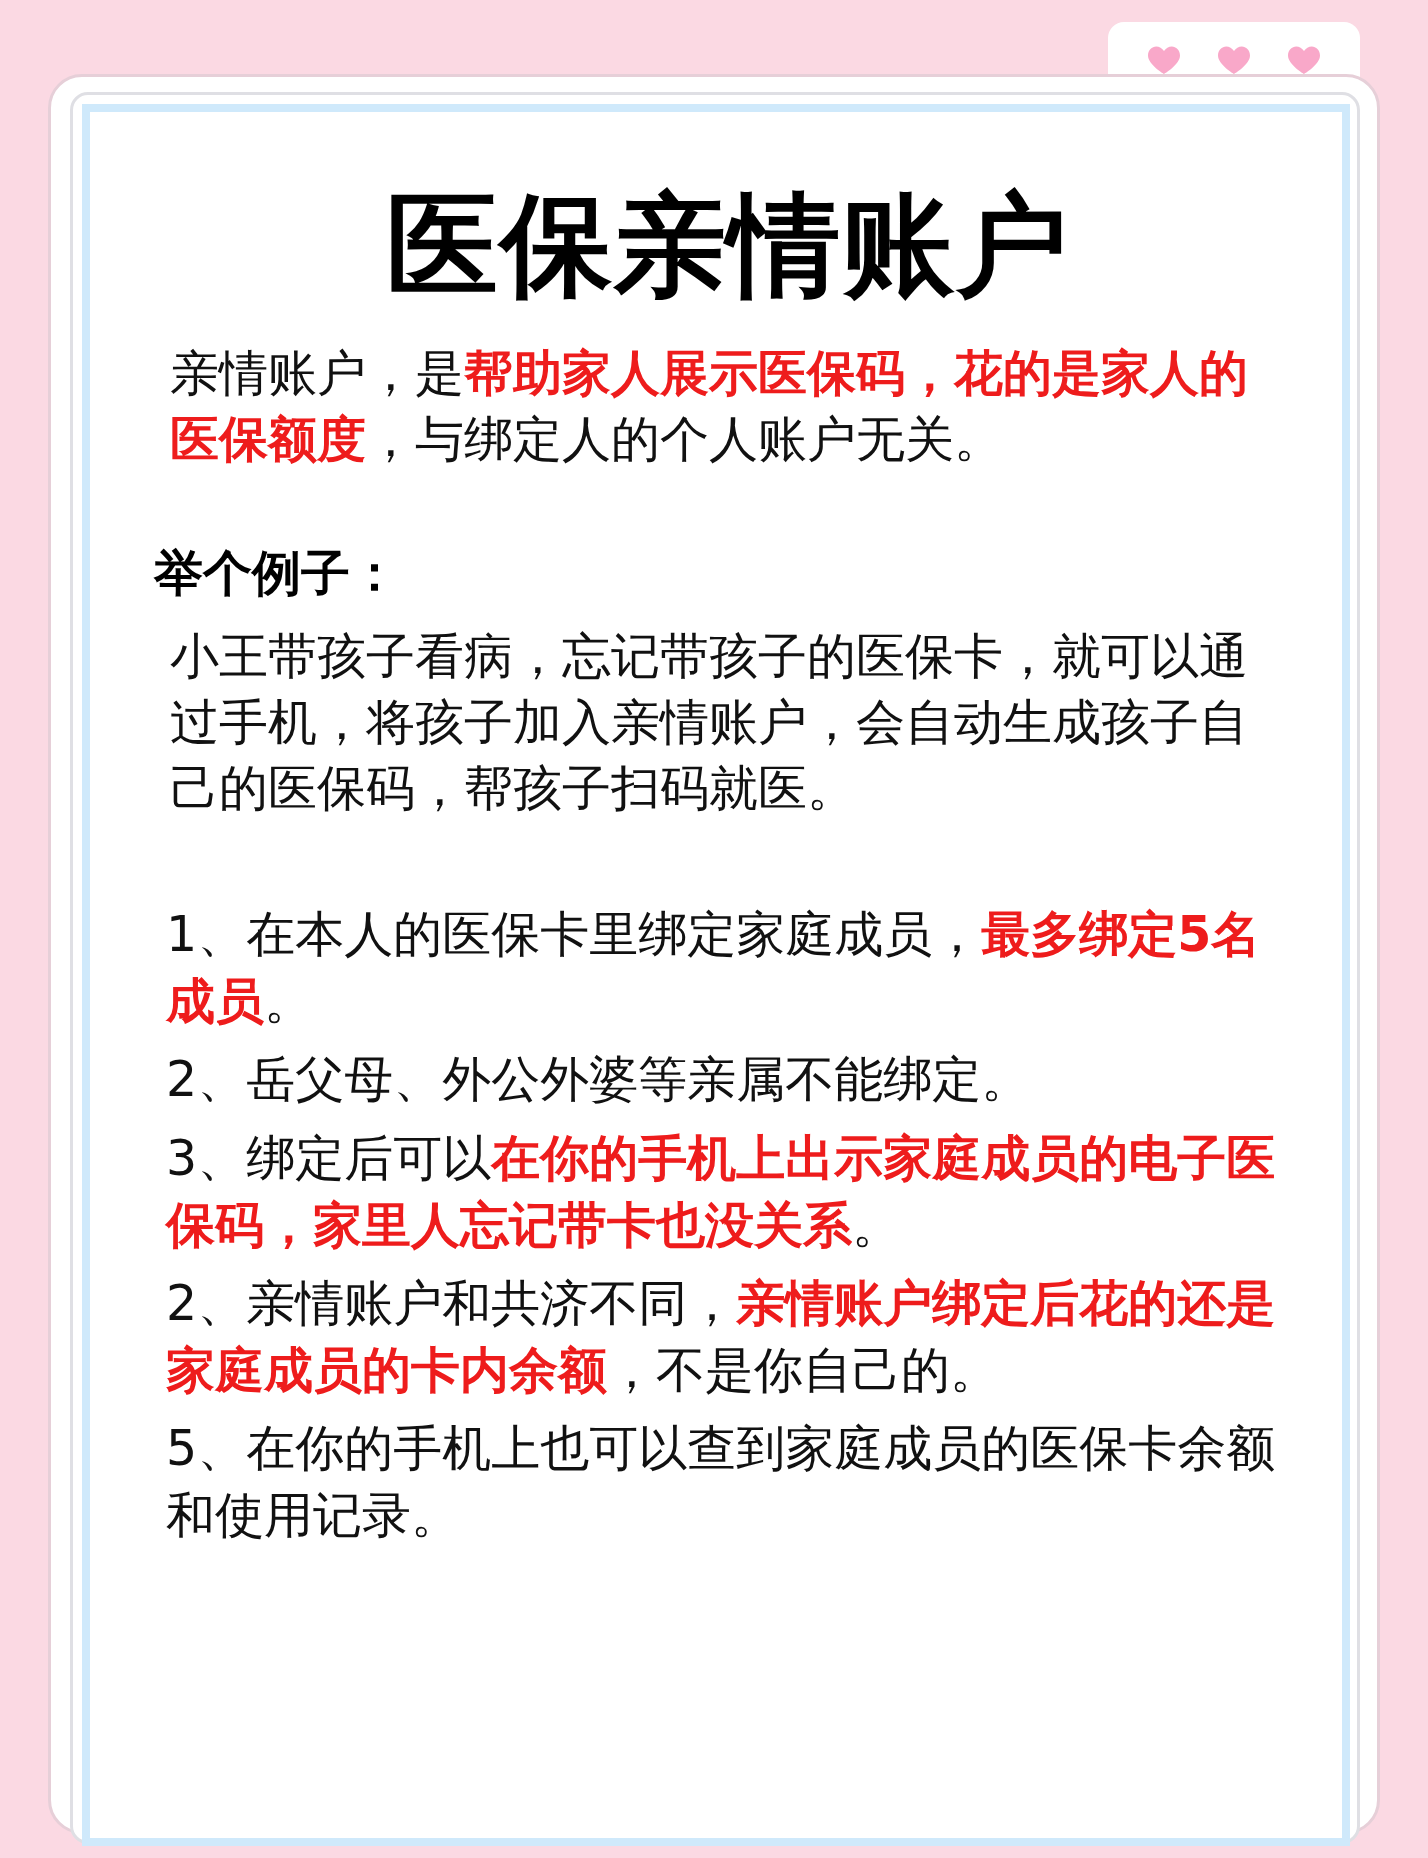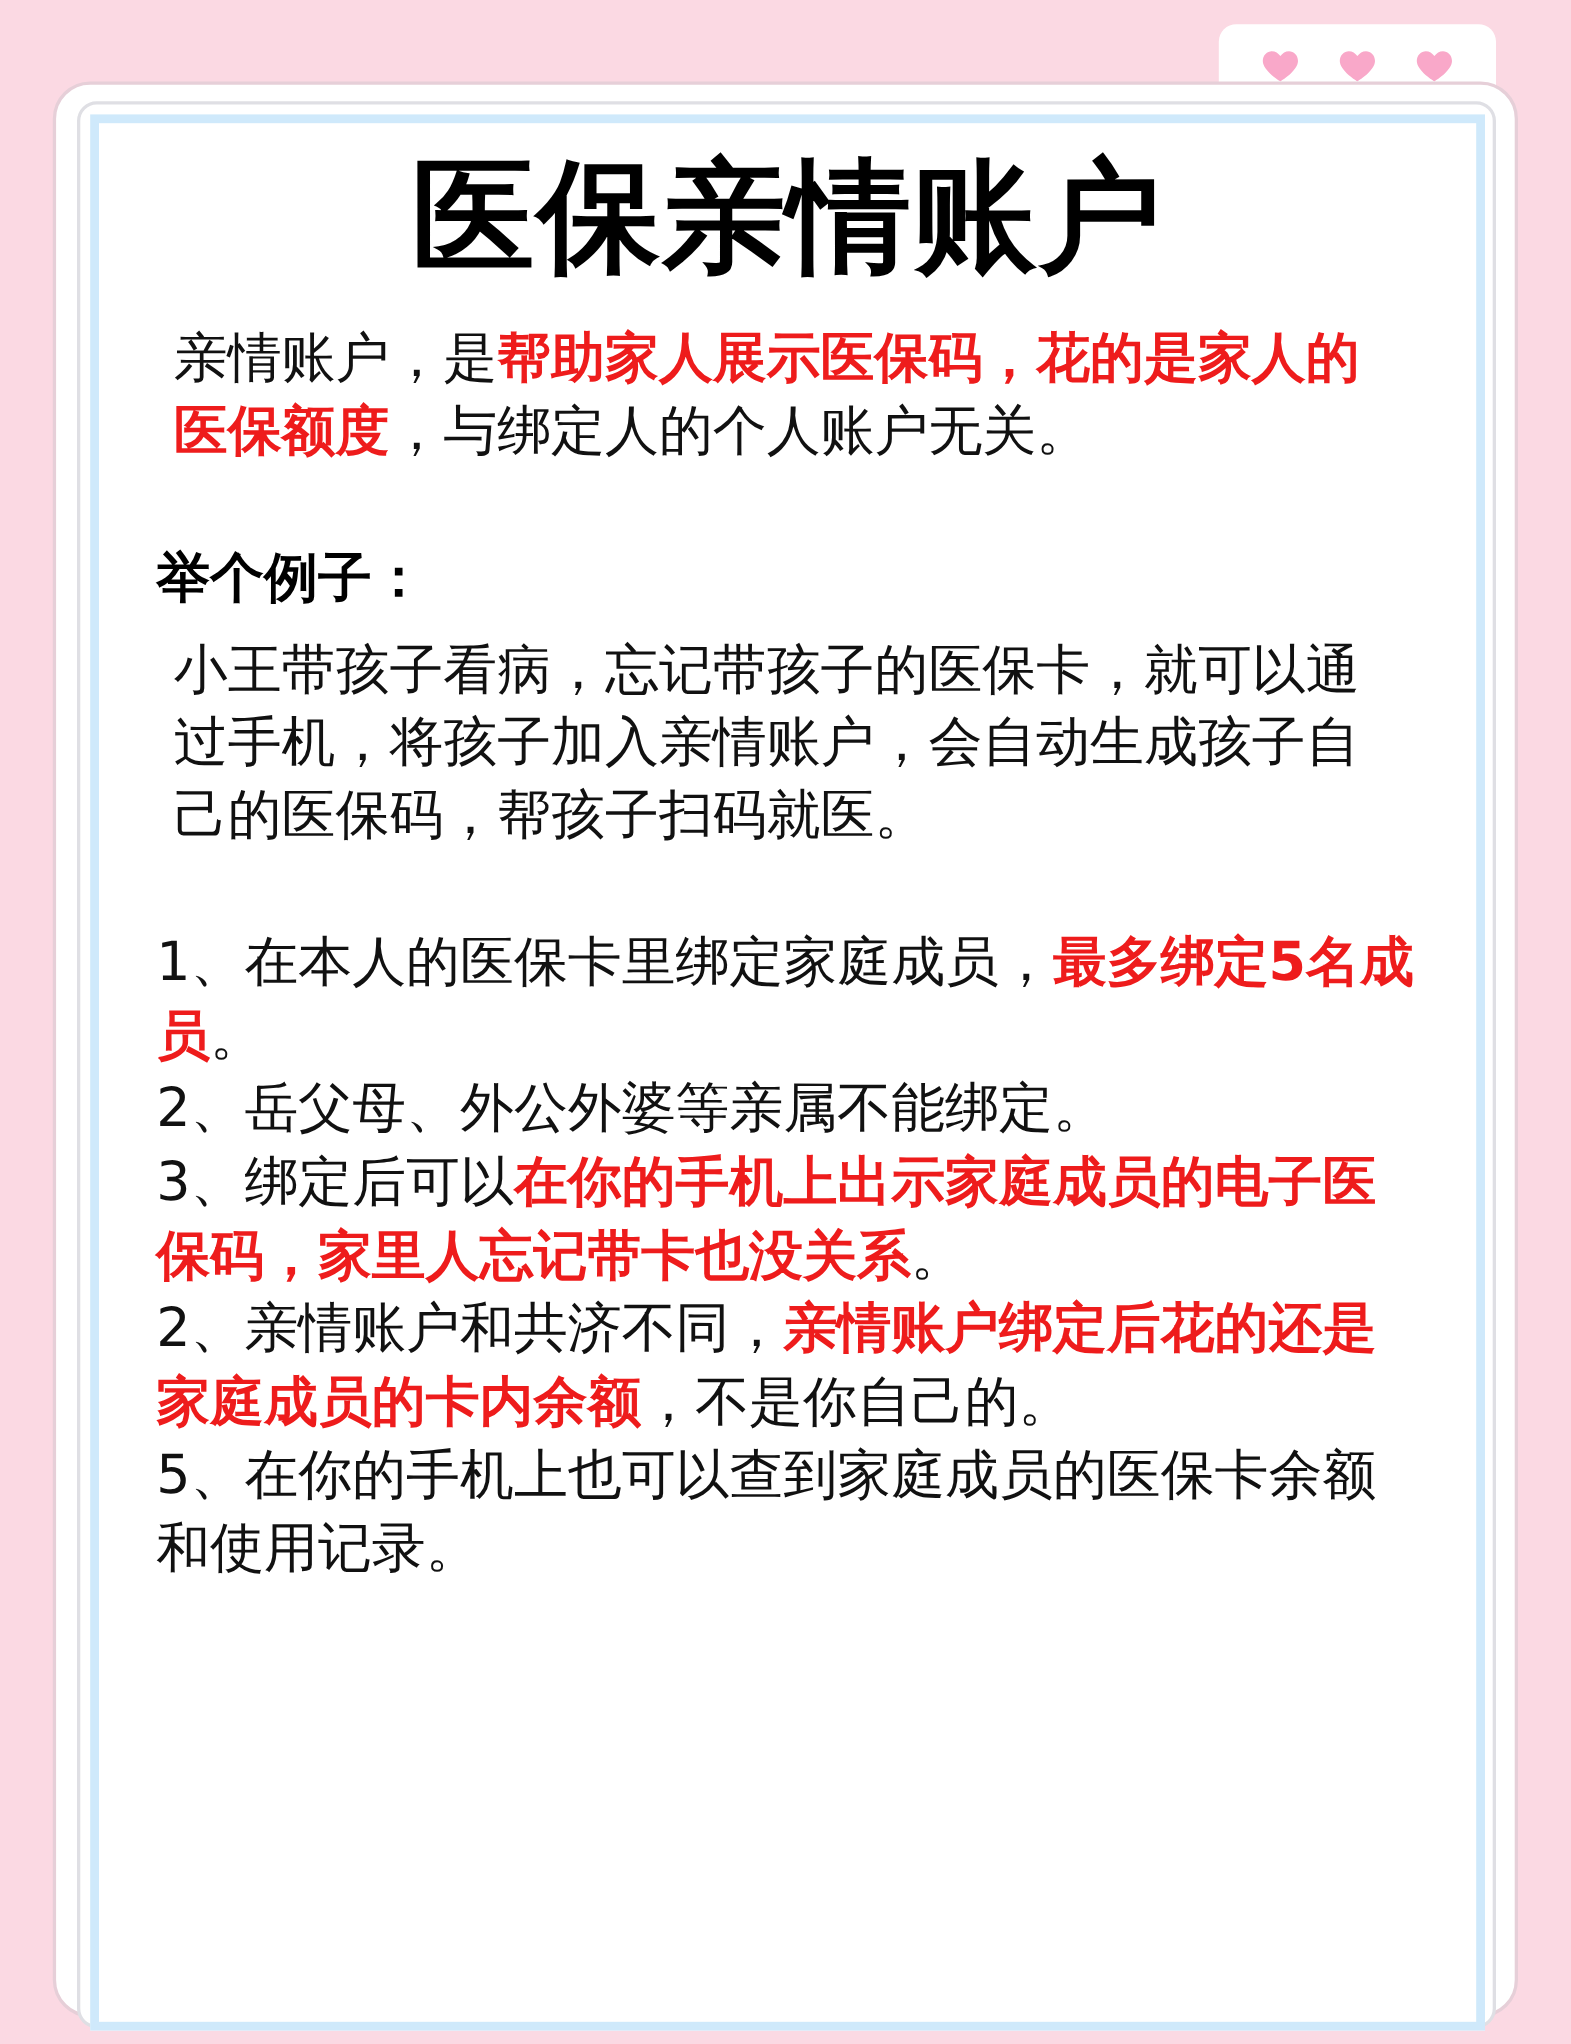--- a/index.html
+++ b/index.html
@@ -76,23 +76,23 @@
     width: 1268px;
     height: 1742px;
     background: #ffffff;
     border: 8px solid #cfe9fb;
     box-sizing: border-box;
     z-index: 4;
     overflow: hidden;
   }
   .content {
     position: absolute;
-    left: 0; top: 0;
+    left: 12px; top: 0;
     width: 100%;
-    padding: 24px 52px 0 52px;
+    padding: 72px 52px 0 52px;
     box-sizing: border-box;
   }
   .title {
     font-family: "DejaVu Sans", "Liberation Sans", sans-serif;
     font-weight: bold;
     font-size: 112px;
     line-height: 1.1;
     text-align: center;
     color: #000000;
     letter-spacing: 2px;
@@ -115,21 +115,21 @@
     color: #000000;
     margin: 0;
     line-height: 1.35;
   }
   .gap-lg { height: 52px; }
   .list-item {
     font-family: "DejaVu Sans", "Liberation Sans", sans-serif;
     font-size: 49px;
     line-height: 1.36;
     color: #111111;
-    margin: 0;
+    margin: 12px;
   }
 </style>
 </head>
 <body>
 
 <div class="page">
 
   <div class="hearts-tab">
     <span class="heart">
       <svg width="34" height="30" viewBox="0 0 34 30">

